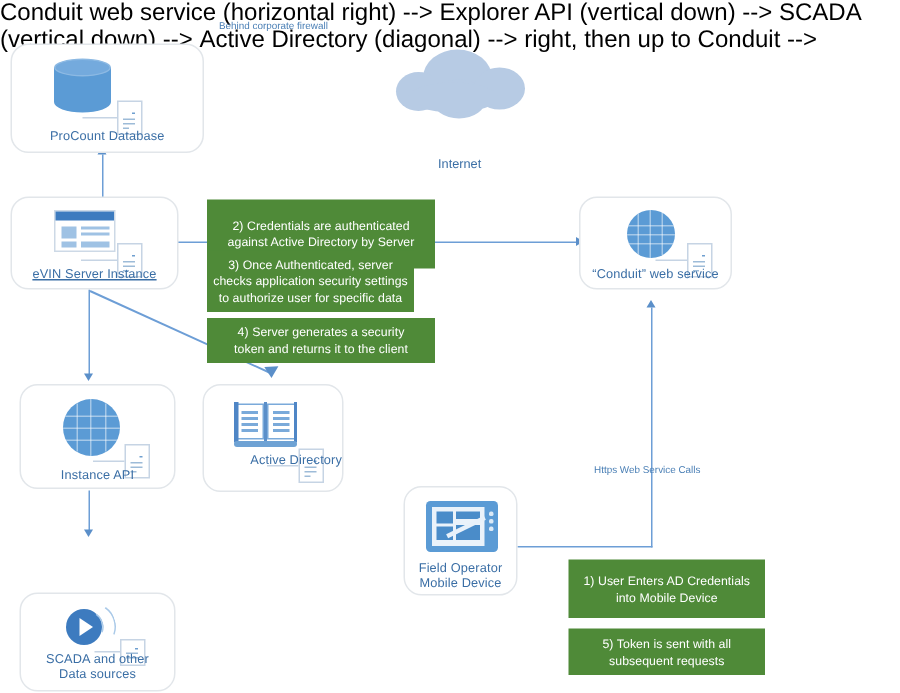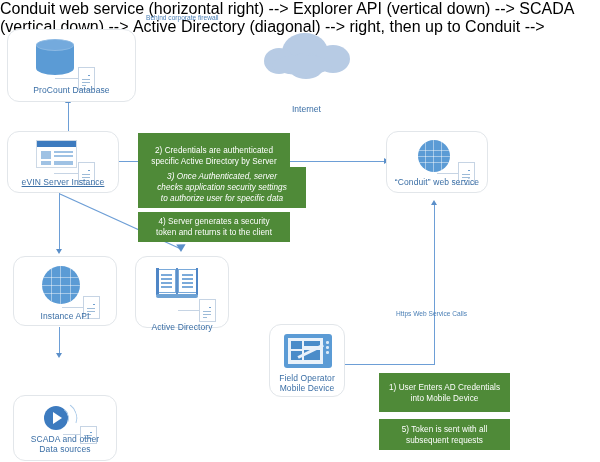--- a/index.html
+++ b/index.html
@@ -425,21 +425,21 @@
       <div class="spine"></div>
       <div class="base"></div>
     </div>
     <div class="doc-stem" style="left:42px; top:53px; width:22px;"></div>
     <div class="doc-badge" style="left:63px; top:42px;">
       <i class="tick"></i>
         <i class="l1"></i>
         <i class="l2"></i>
         <i class="l3"></i>
     </div>
-    <div class="node-label" style="top:65px;">Active Directory</div>
+    <div class="node-label" style="top:44px;text-align:right;">Active Directory</div>
   </div>
 
   
   <div class="node" style="left:13px; top:359px; width:104px; height:66px;margin-top:36px;">
     <div class="playicon node-icon" style="left:30px; top:7px;">
       <div class="disc"></div>
       <div class="tri"></div>
       <div class="wave" style="left:13px; top:0px; width:18px; height:24px; transform:rotate(-18deg);"></div>
       <div class="wave" style="left:10px; top:5px; width:13px; height:16px; transform:rotate(-18deg);"></div>
     </div>
@@ -468,25 +468,25 @@
       <div class="stylus"></div>
     </div>
     <div class="node-label" style="top:48px;">Field Operator</div>
     <div class="node-label" style="top:58px;">Mobile Device</div>
   </div>
 
   
   <div class="callout" style="left:138px; top:133px; width:152px; height:46px;">
     <div>
       <div>2) Credentials are authenticated</div>
-      <div>specific Active Directory by Server</div>
-    </div>
-  </div>
-
-  <div class="callout" style="left:138px; top:167px; width:168px; height:41px;font-style:italic;">
+      <div>against Active Directory by Server</div>
+    </div>
+  </div>
+
+  <div class="callout" style="left:138px; top:167px; width:138px; height:41px;">
     <div>
       <div>3) Once Authenticated, server</div>
       <div>checks application security settings</div>
       <div>to authorize user for specific data</div>
     </div>
   </div>
 
   <div class="callout" style="left:138px; top:212px; width:152px; height:30px;">
     <div>
       <div>4) Server generates a security</div>

